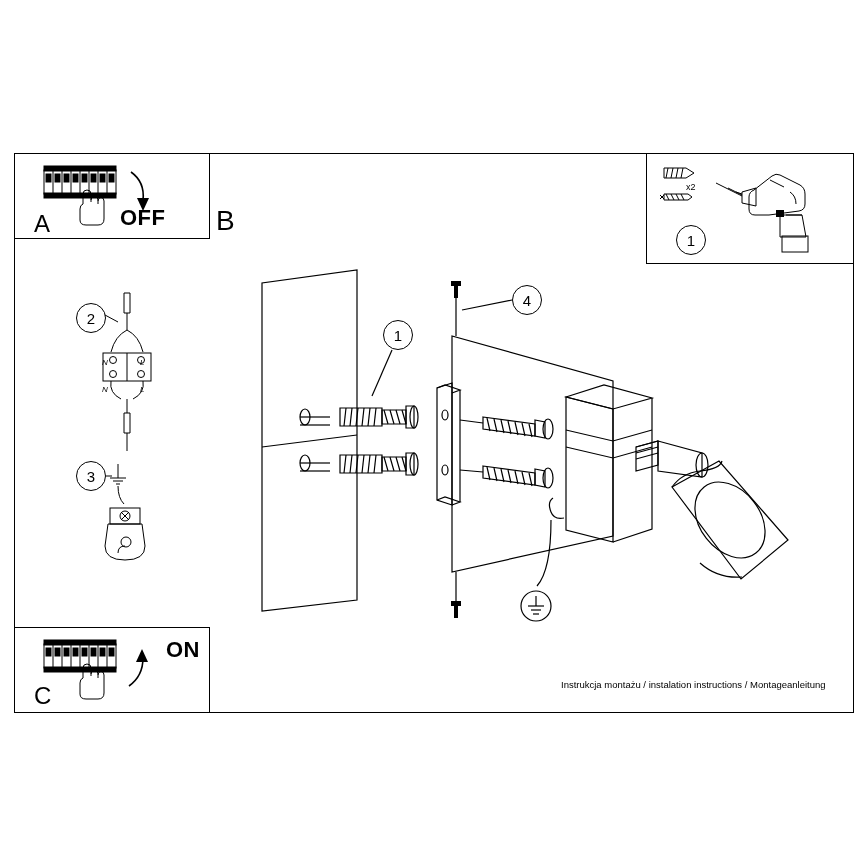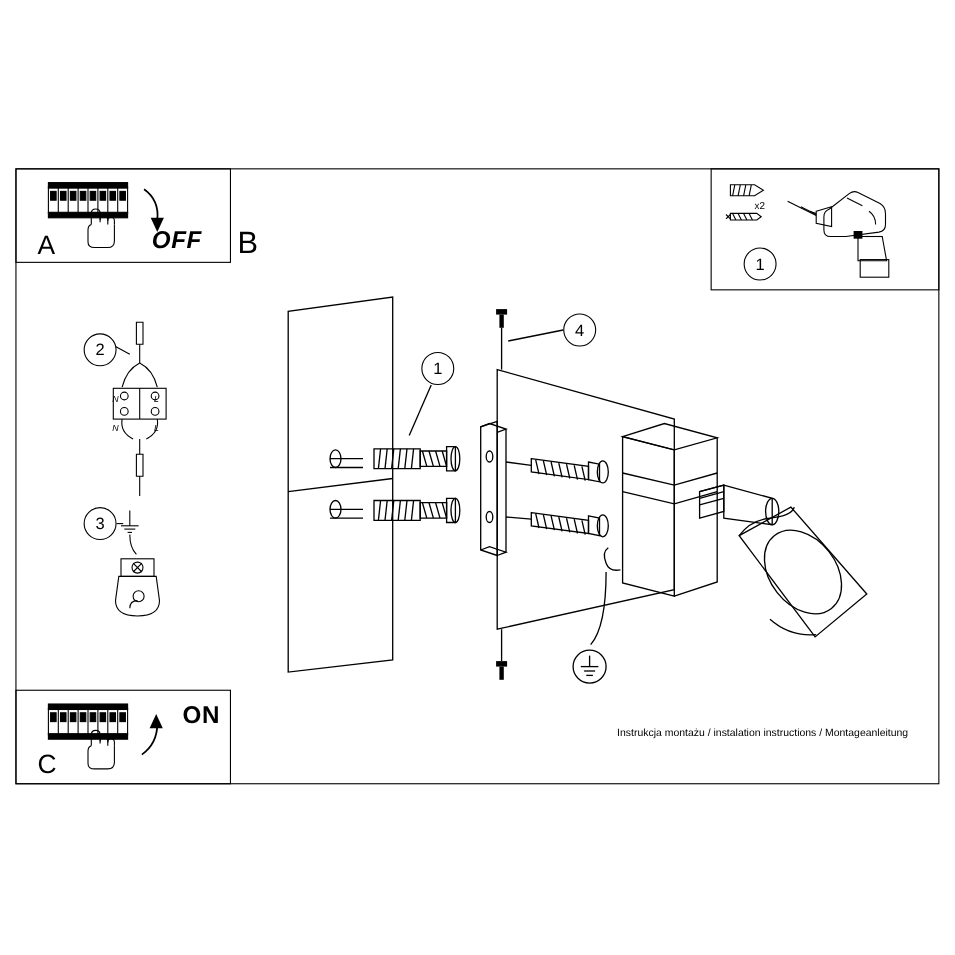--- a/index.html
+++ b/index.html
@@ -77,21 +77,21 @@
     font-size: 15px;
     display: flex;
     align-items: center;
     justify-content: center;
   }
   .footer {
     position: absolute;
     font-size: 9.5px;
     line-height: 1.45;
     left: 561px;
-    top: 660px;
+    top: 678px;
     width: 290px;
   }
   svg {
     position: absolute;
     left: 0;
     top: 0;
     overflow: visible;
   }
   .nl {
     position: absolute;
@@ -101,21 +101,21 @@
 </style>
 </head>
 <body>
 
 <div id="sheet">
 
   <div class="frame" id="outer-frame"></div>
 
   <div class="frame" id="panel-a"></div>
   <div class="letter" style="left:34px; top:212px;">A</div>
-  <div class="word" style="left:138px; top:205px;font-style:italic;">OFF</div>
+  <div class="word" style="left:120px; top:205px;">OFF</div>
 
   <svg width="868" height="868">
     <g stroke="#000" stroke-width="1" fill="none">
 
       <rect x="44" y="170" width="72" height="24"></rect>
       <rect x="44" y="166" width="72" height="5" fill="#000"></rect>
       <rect x="44" y="193" width="72" height="5" fill="#000"></rect>
 
       <line x1="53" y1="170" x2="53" y2="194"></line>
       <line x1="62" y1="170" x2="62" y2="194"></line>

